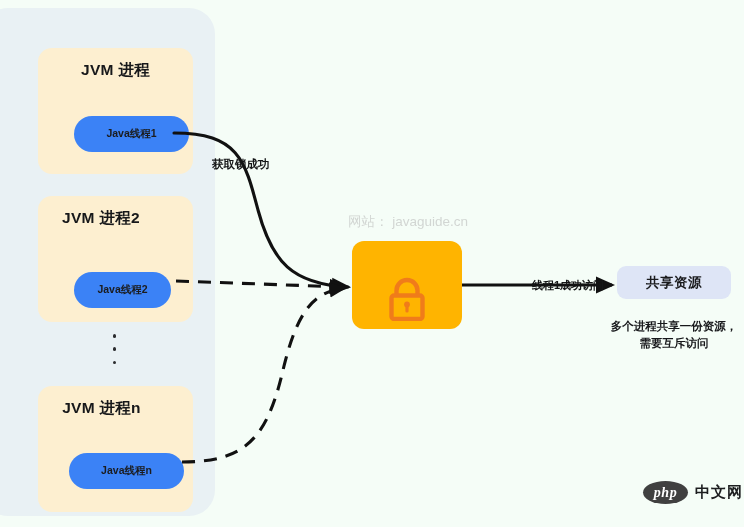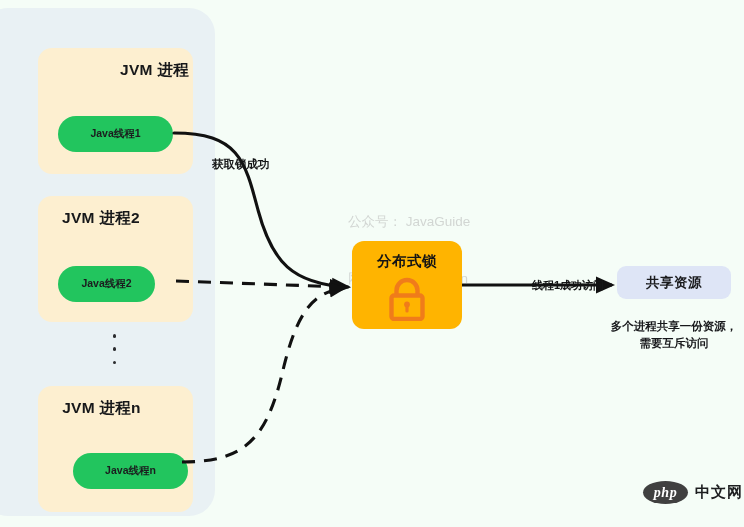--- a/index.html
+++ b/index.html
@@ -41,41 +41,42 @@
     left: 0;
     right: 0;
     text-align: center;
     color: #17181a;
     font-size: 15.5px;
     font-weight: bold;
     letter-spacing: .3px;
   }
   .thread {
     position: absolute;
-    background: #22c55e;
+    background: #3b82f6;
     border-radius: 18px;
     display: flex;
     align-items: center;
     justify-content: center;
     color: #1b1c1e;
     font-size: 10.5px;
     font-weight: bold;
+    margin-left: 16px;
   }
   
   #proc1 { left: 38px; top: 48px;  width: 155px; height: 126px; }
-  #proc1-title { top: 60px; left: 38px; width: 155px; margin-left: 39px; }
+  #proc1-title { top: 60px; left: 38px; width: 155px; }
   #proc1-thread { left: 58px; top: 116px; width: 115px; height: 36px; }
   
   #proc2 { left: 38px; top: 196px; width: 155px; height: 126px; }
   #proc2-title { top: 208px; left: 38px; width: 126px; }
-  #proc2-thread { left: 58px; top: 266px; width: 97px; height: 36px; }
+  #proc2-thread { left: 58px; top: 272px; width: 97px; height: 36px; }
   
   #procn { left: 38px; top: 386px; width: 155px; height: 126px; }
   #procn-title { top: 398px; left: 38px; width: 127px; }
-  #procn-thread { left: 73px; top: 453px; width: 115px; height: 36px; }
+  #procn-thread { left: 53px; top: 453px; width: 115px; height: 36px; }
 
   
   .ellipsis {
     position: absolute;
     left: 110px;
     top: 334px;
     width: 9px;
     height: 30px;
     display: flex;
     flex-direction: column;
@@ -263,26 +264,24 @@
 
     <path d="M 182,462 C 248,462 268,436 284,366 C 298,310 314,292 344,288" fill="none" stroke="#111111" stroke-width="3.1" stroke-dasharray="13 9" stroke-linecap="butt" marker-end="url(#arrowDash)"></path>
 
     <path d="M 462,285 L 612,285" fill="none" stroke="#111111" stroke-width="3.1" stroke-linecap="butt" marker-end="url(#arrowSolid2)"></path>
   </svg>
 
   <div class="edge-label" id="label-acquire">获取锁成功</div>
   <div class="edge-label" id="label-access">线程1成功访问</div>
 
   <div id="watermark">
-    <div>公众号： JavaGuide</div>
     <div>网站： javaguide.cn</div>
   </div>
 
   <div id="lock-box"></div>
-  <div id="lock-label">分布式锁</div>
   <svg id="lock-glyph" viewBox="0 0 42 44">
     <path d="M 10.5 19 L 10.5 13.5 A 10.5 10.5 0 0 1 31.5 13.5 L 31.5 19" fill="none" stroke="#f07c1a" stroke-width="4.4" stroke-linecap="butt"></path>
     <rect x="5.5" y="18.5" width="31" height="23.5" rx="2.6" fill="none" stroke="#f07c1a" stroke-width="4.4"></rect>
     <circle cx="21" cy="27.5" r="2.9" fill="#f07c1a"></circle>
     <rect x="19.4" y="28.4" width="3.2" height="7.2" rx="1.5" fill="#f07c1a"></rect>
   </svg>
 
   <div id="shared-box">共享资源</div>
   <div id="shared-caption">
     <div>多个进程共享一份资源，</div>

